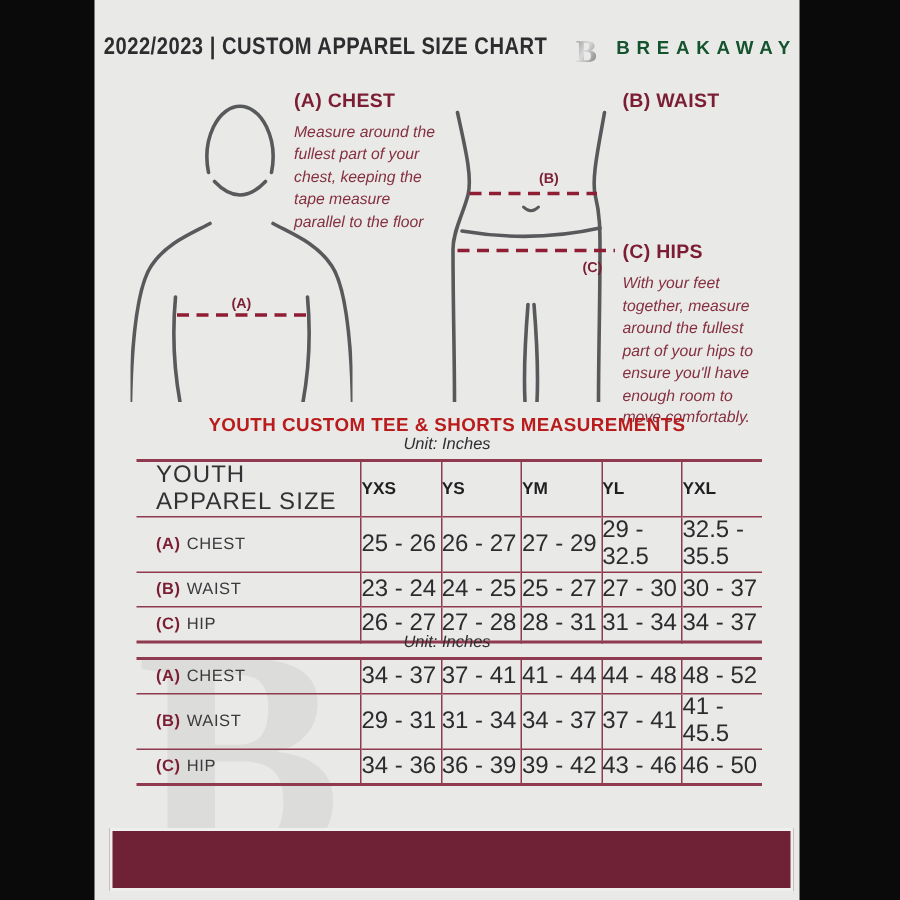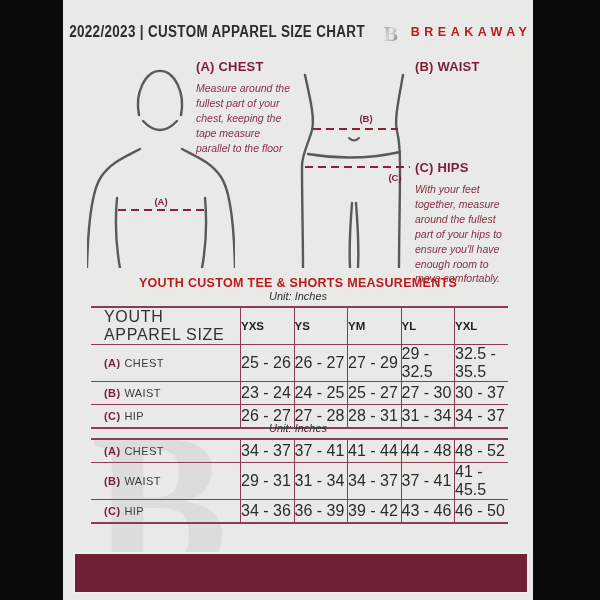--- a/index.html
+++ b/index.html
@@ -15,21 +15,21 @@
   
   .hdr {
     position:absolute; left:0; top:19px; width:100%;
     display:flex; align-items:center; justify-content:center; gap:9px;
   }
   .hdr-title {
     font-weight:bold; font-size:16px; color:#2d2d2f; letter-spacing:0.4px;
     white-space:nowrap; transform:scaleX(0.84); margin:0 -24px 0 -24px;
   }
   .logo { width:24px; height:26px; display:inline-block; }
-  .brand { font-weight:bold; font-size:12.5px; letter-spacing:4.5px; color:#b91c1c; white-space:nowrap; }
+  .brand { font-weight:bold; font-size:12.5px; letter-spacing:4.5px; color:#14532d; white-space:nowrap; }
 
   
   .guide-block { position:absolute; }
   .guide-h { margin:0 0 7px 0; font-weight:bold; font-size:13px; color:#7c1e33; letter-spacing:0.2px; }
   .guide-p { margin:0; font-style:italic; font-size:10.5px; line-height:1.42; color:#85303f; }
   .fig { position:absolute; }
   .fig path.outline { fill:none; stroke:#58595b; stroke-width:2.4; stroke-linecap:round; }
   .fig path.dash { fill:none; stroke:#8f1d33; stroke-width:2.2; stroke-dasharray:8 5; }
   .fig text { font-family:"Liberation Sans", sans-serif; font-size:9.5px; font-weight:bold; fill:#7c1e33; }
 

